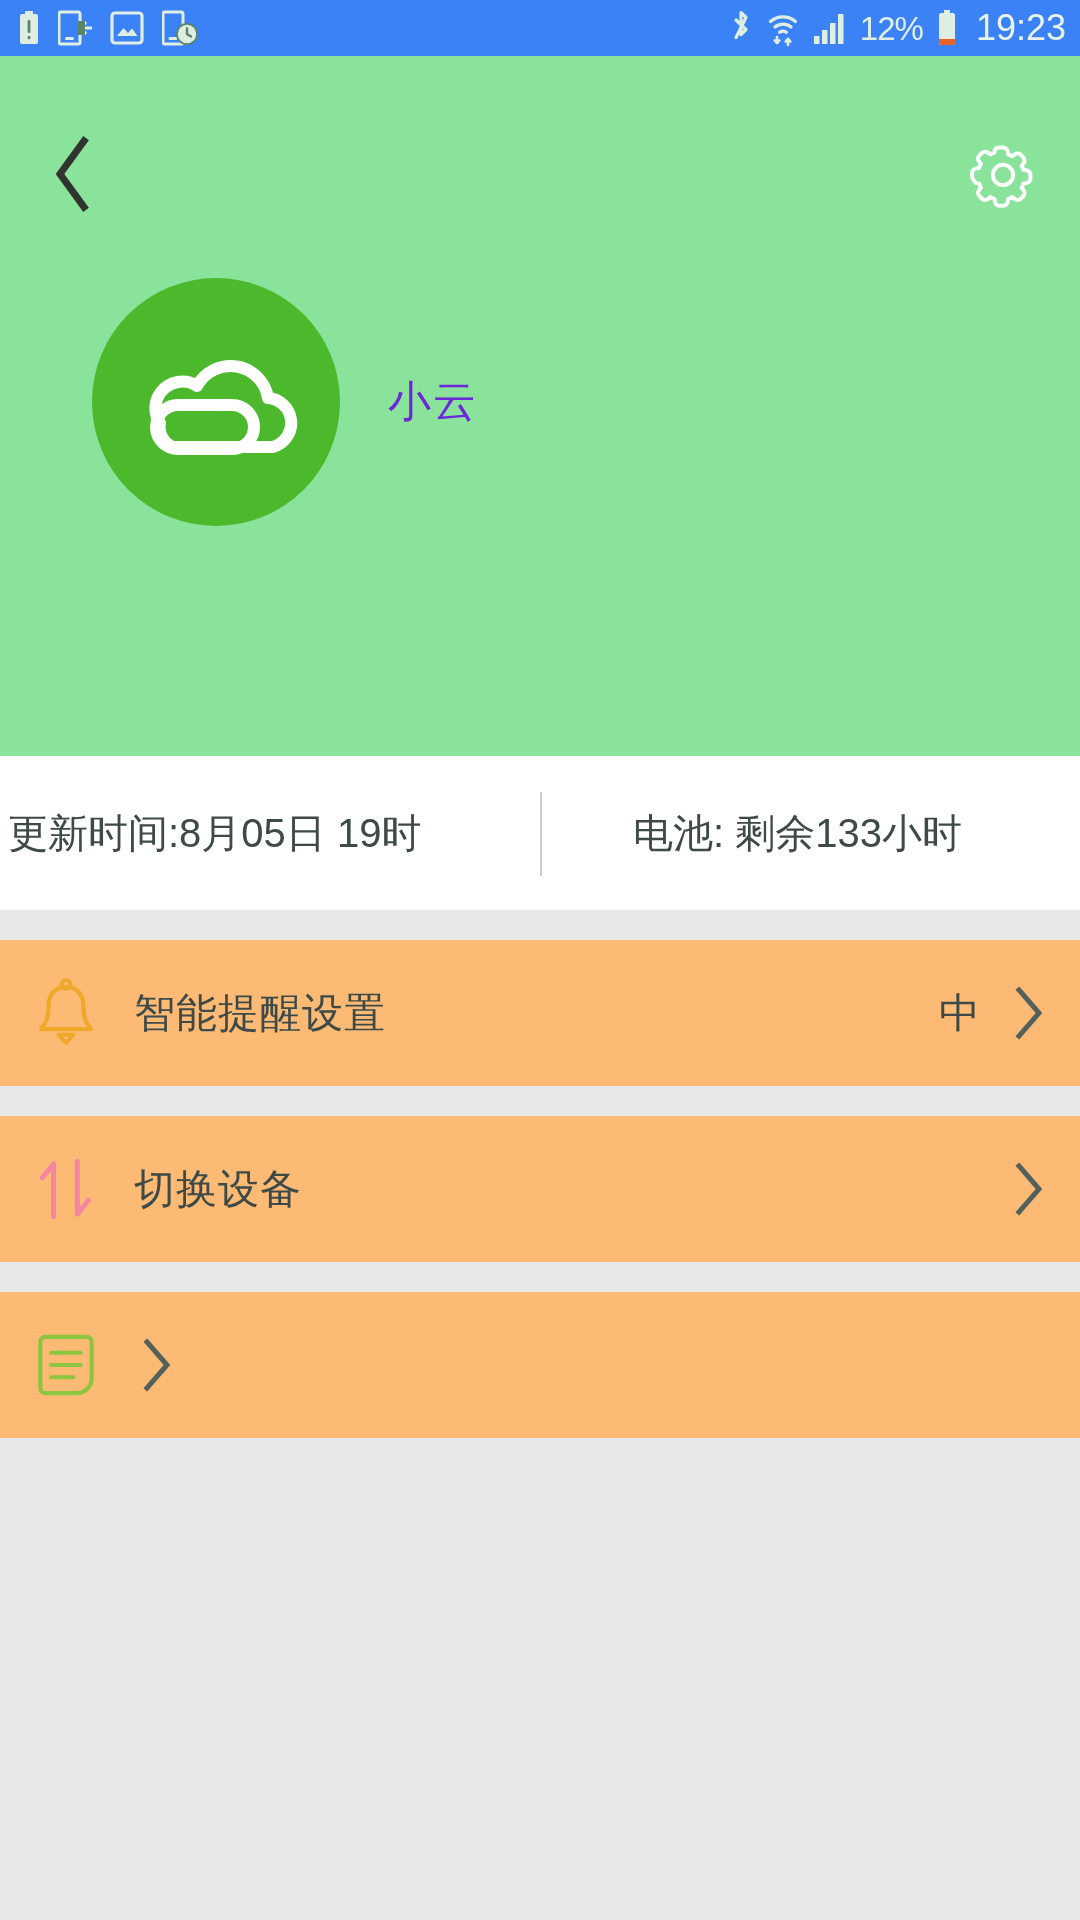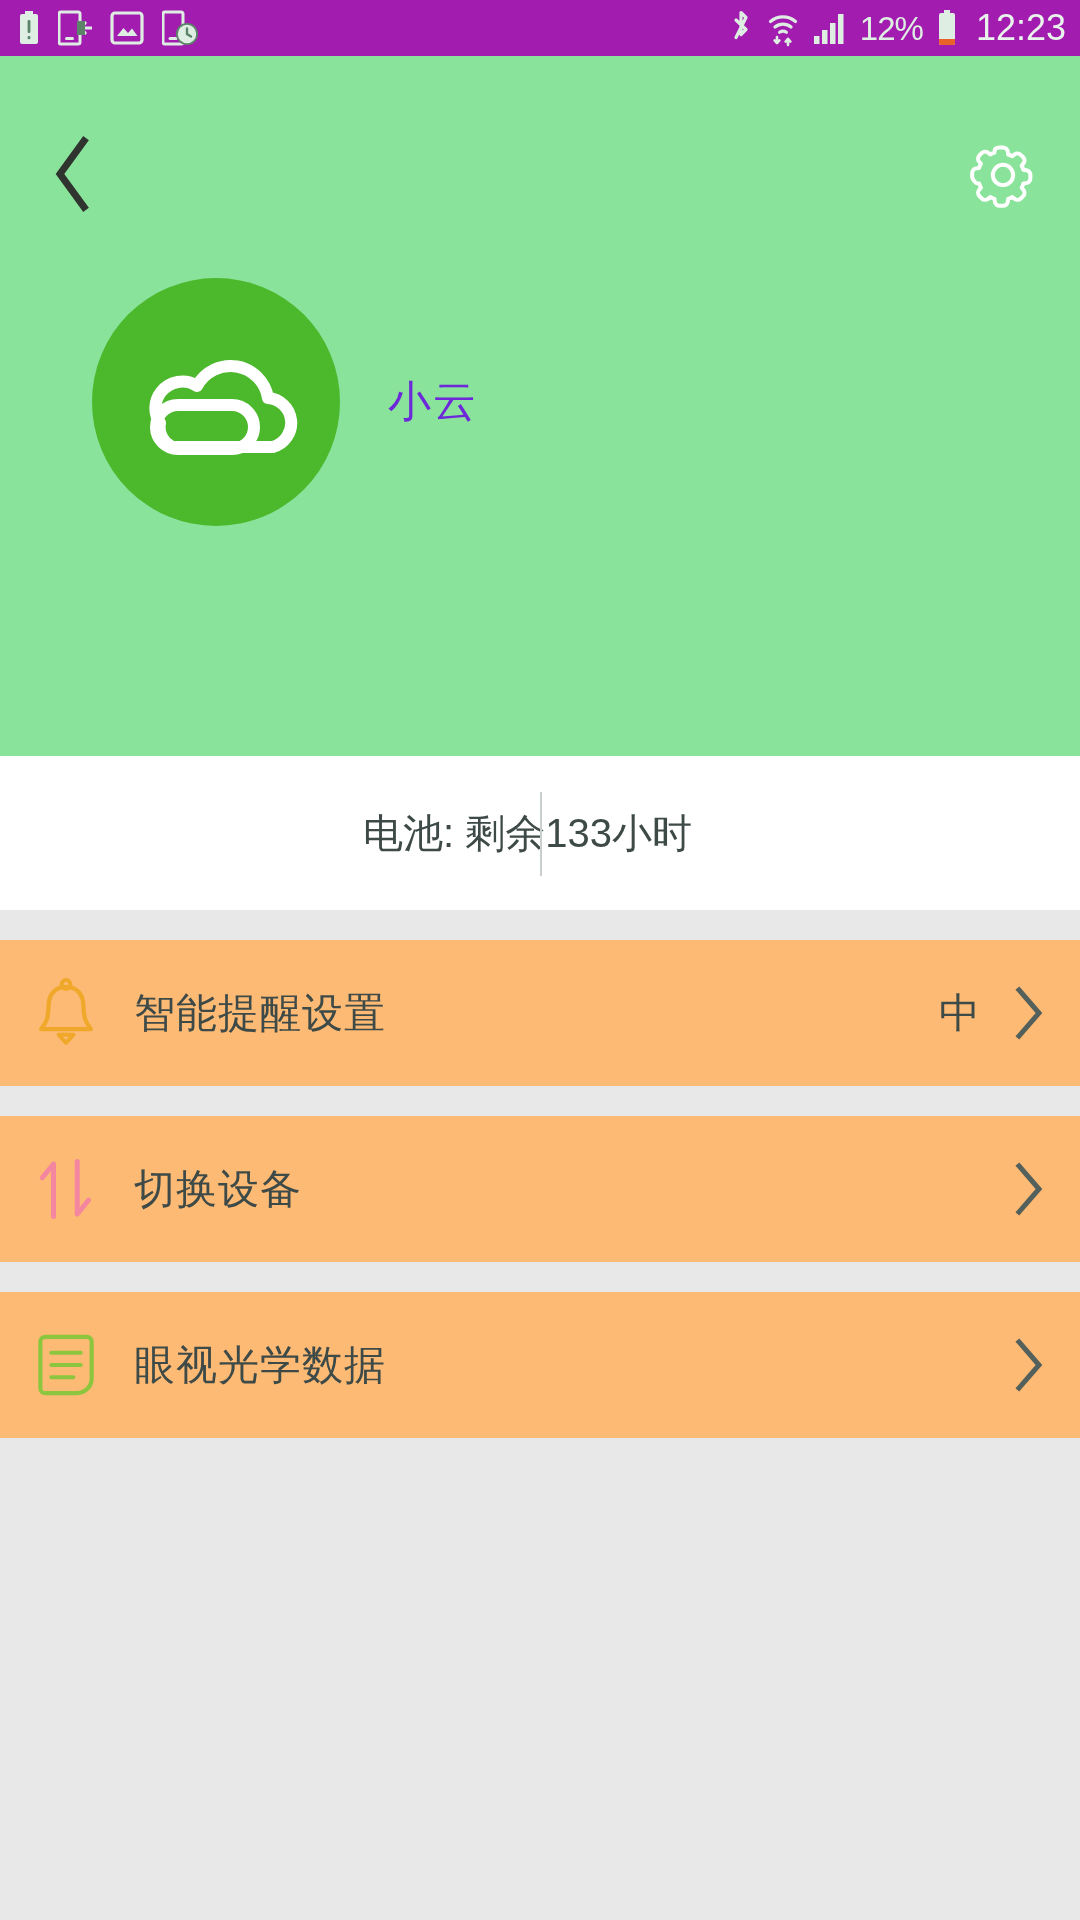--- a/index.html
+++ b/index.html
@@ -6,21 +6,21 @@
   html, body {
     width:1080px; height:1920px;
     font-family:"Liberation Sans","DejaVu Sans",sans-serif;
     background:#e8e8e8;
     overflow:hidden;
   }
   .screen { position:relative; width:1080px; height:1920px; background:#e8e8e8; }
 
   
   .statusbar {
-    height:56px; background:#a21caf;
+    height:56px; background:#3b82f6;
     display:flex; align-items:center; justify-content:space-between;
     padding:0 14px 0 18px;
   }
   .sb-left { display:flex; align-items:center; gap:18px; }
   .sb-right { display:flex; align-items:center; gap:13px; }
   .sb-ico { display:block; }
   .sb-pct {
     color:#dfeee3; font-size:33px; letter-spacing:-1px;
     font-family:"Liberation Sans",sans-serif; line-height:1;
   }
@@ -152,21 +152,21 @@
         <rect x="25" y="3" width="5.5" height="30" fill="#dfeee3"></rect>
       </svg>
 
       <span class="sb-pct">12%</span>
 
       <svg class="sb-ico" width="22" height="38" viewBox="0 0 22 38">
         <path d="M8 1h6v3h3a2 2 0 0 1 2 2v28a2 2 0 0 1-2 2H5a2 2 0 0 1-2-2V6a2 2 0 0 1 2-2h3V1z" fill="#dfeee3"></path>
         <path d="M3 30h16v4a2 2 0 0 1-2 2H5a2 2 0 0 1-2-2v-4z" fill="#e8622a"></path>
       </svg>
 
-      <span class="sb-clock">12:23</span>
+      <span class="sb-clock">19:23</span>
     </div>
   </div>
 
   <div class="header">
 
     <div class="back-btn">
       <svg width="48" height="78" viewBox="0 0 48 78">
         <path d="M34 6L10 39l24 33" fill="none" stroke="#30342f" stroke-width="7" stroke-linecap="square" stroke-linejoin="miter"></path>
       </svg>
     </div>
@@ -189,20 +189,23 @@
                    H46
                    a22 22 0 0 1 -12 -24 z" fill="none" stroke="#ffffff" stroke-width="12" stroke-linejoin="round" stroke-linecap="round"></path>
           <rect x="30" y="78" width="98" height="44" rx="22" fill="none" stroke="#ffffff" stroke-width="12"></rect>
         </svg>
       </div>
       <div class="nickname">小云</div>
     </div>
   </div>
 
   <div class="inforow">
+    <div class="info-cell left">
+      <span>更新时间:8月05日 19时</span>
+    </div>
     <div class="info-div"></div>
     <div class="info-cell right">
       <span>电池: 剩余133小时</span>
     </div>
   </div>
 
   <div class="gap"></div>
 
   <div class="row">
     <div class="row-ico">
@@ -241,21 +244,20 @@
 
   <div class="gap"></div>
 
   <div class="row">
     <div class="row-ico">
       <svg width="66" height="66" viewBox="0 0 54 54">
         <path d="M6 8a4 4 0 0 1 4-4h34a4 4 0 0 1 4 4v30a12 12 0 0 1-12 12H10a4 4 0 0 1-4-4z" fill="none" stroke="#8cc63f" stroke-width="3.4" stroke-linejoin="round"></path>
         <path d="M15 17h24M15 27h24M15 37h18" fill="none" stroke="#8cc63f" stroke-width="3.4" stroke-linecap="round"></path>
       </svg>
     </div>
-    <div class="row-label">眼视光学数据</div>
     <div class="row-value"></div>
     <div class="row-chev">
       <svg width="34" height="56" viewBox="0 0 34 56">
         <path d="M7 5l20 23L7 51" fill="none" stroke="#53605b" stroke-width="5" stroke-linecap="square"></path>
       </svg>
     </div>
   </div>
 
   <div class="filler"></div>
 

